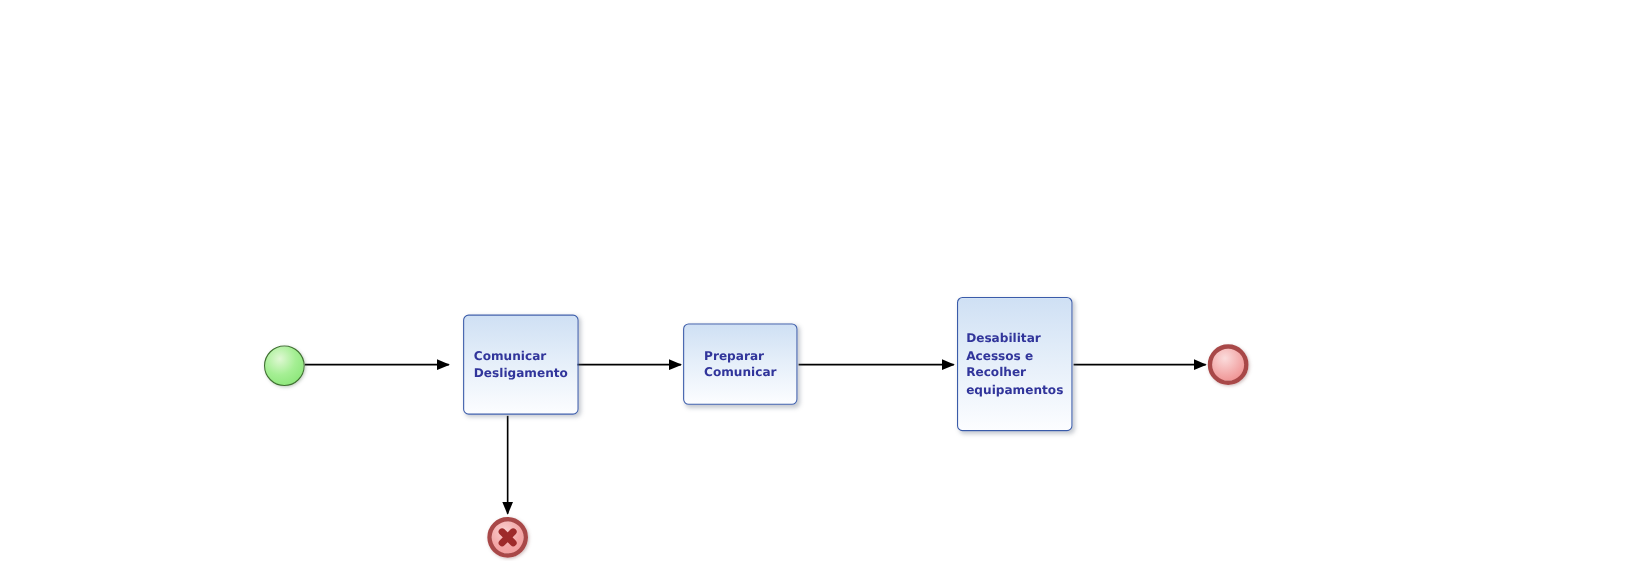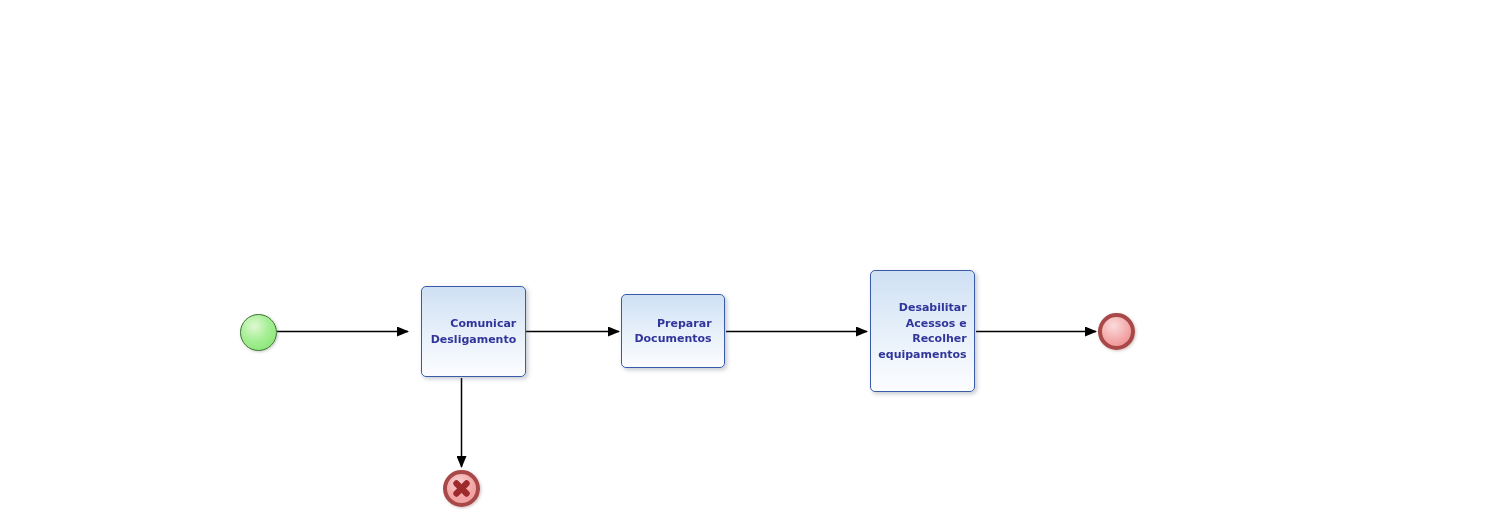--- a/index.html
+++ b/index.html
@@ -17,21 +17,21 @@
     position: absolute; left: 0; top: 0;
     width: 1492px; height: 510px; pointer-events: none;
   }
   .task {
     position: absolute;
     border: 1.5px solid #3a5ba9;
     border-radius: 5px;
     background: linear-gradient(to bottom, #cfe0f4 0%, #e4eef9 45%, #fcfdff 100%);
     box-shadow: 2px 2px 4px rgba(90,100,120,0.35);
     display: flex; align-items: center; justify-content: center;
-    text-align: right;
+    text-align: left;
   }
   .task-label {
     color: #31359b;
     font-weight: 700;
     font-size: 11px;
     line-height: 15.5px;
     white-space: pre-line;
   }
   .event {
     position: absolute;
@@ -79,21 +79,21 @@
 
   <div class="event event-start"></div>
 
   <div class="task" style="left:421px; top:286px; width:105px; height:91px;">
     <span class="task-label">Comunicar
 Desligamento</span>
   </div>
 
   <div class="task" style="left:621px; top:294px; width:104px; height:74px;">
     <span class="task-label">Preparar
-Documentos</span>
+Comunicar</span>
   </div>
 
   <div class="task" style="left:870px; top:270px; width:105px; height:122px;">
     <span class="task-label">Desabilitar
 Acessos e
 Recolher
 equipamentos</span>
   </div>
 
   <div class="event event-end"></div>

